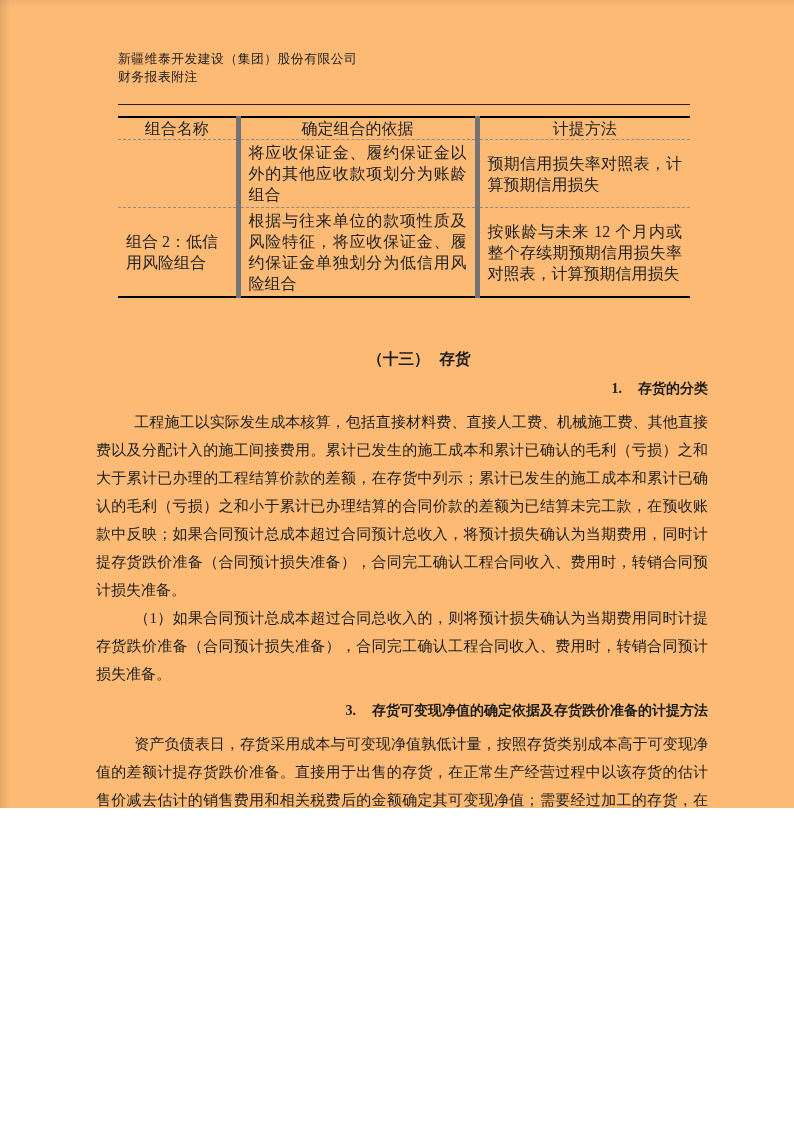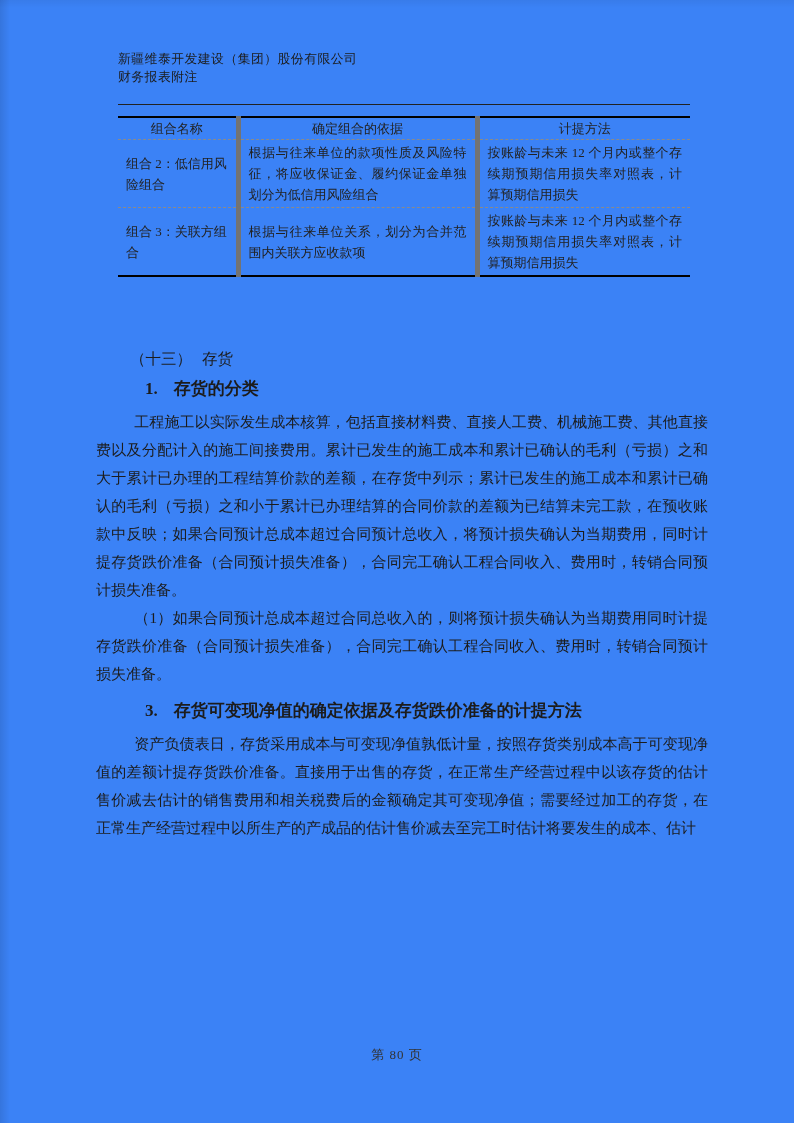--- a/index.html
+++ b/index.html
@@ -5,22 +5,22 @@
   html, body {
     margin: 0;
     padding: 0;
     background: #ffffff;
     font-family: "Liberation Serif", "DejaVu Serif", serif;
     color: #1c1c1c;
   }
   .page {
     position: relative;
     width: 794px;
-    height: 1123px;
-    background: #3b82f6;
+    height: 808px;
+    background: #fdba74;
     overflow: hidden;
   }
   
   .page::before {
     content: "";
     position: absolute;
     left: 0; top: 0; bottom: 0;
     width: 10px;
     background: linear-gradient(to right, rgba(0,0,0,0.10), rgba(0,0,0,0));
     pointer-events: none;
@@ -53,21 +53,21 @@
   }
 
   
   table.portfolio-table {
     position: absolute;
     left: 118px;
     top: 116px;
     width: 572px;
     border-collapse: collapse;
     table-layout: fixed;
-    font-size: 13px;
+    font-size: 16px;
     line-height: 21px;
     border-top: 2.5px solid #000;
     border-bottom: 2.5px solid #000;
     color: #222;
   }
   table.portfolio-table col.c1 { width: 120px; }
   table.portfolio-table col.c2 { width: 239px; }
   table.portfolio-table col.c3 { width: 213px; }
   table.portfolio-table td {
     padding: 2px 8px;
@@ -94,31 +94,31 @@
     left: 96px;
     top: 348px;
     width: 612px;
     font-size: 15px;
     line-height: 28px;
     text-align: justify;
   }
   .sec-heading {
     margin: 0 0 8px 34px;
     font-size: 15.5px;
-    font-weight: 400;
+    font-weight: 700;
     line-height: 22px;
-    text-align: left;
+    text-align: center;
   }
   .sec-heading .sec-num { margin-right: 10px; }
   .sub-heading {
     margin: 22px 0 8px 49px;
-    font-size: 17px;
+    font-size: 14px;
     font-weight: 700;
     line-height: 22px;
-    text-align: left;
+    text-align: right;
   }
   .sub-heading.first { margin-top: 8px; }
   .sub-heading .sub-num { margin-right: 16px; }
   .content p {
     margin: 0;
     text-indent: 2.55em;
   }
 
   
   .doc-footer {
@@ -148,28 +148,28 @@
         <col class="c1">
         <col class="c2">
         <col class="c3">
       </colgroup>
     <tbody>
       <tr class="hdr">
         <td>组合名称</td>
         <td>确定组合的依据</td>
         <td>计提方法</td>
       </tr>
+      <tr class="body-row r1">
+        <td class="cell-name"></td>
+        <td class="cell-basis">将应收保证金、履约保证金以外的其他应收款项划分为账龄组合</td>
+        <td class="cell-method">预期信用损失率对照表，计算预期信用损失</td>
+      </tr>
       <tr class="body-row r2">
         <td class="cell-name">组合 2：低信用风险组合</td>
         <td class="cell-basis">根据与往来单位的款项性质及风险特征，将应收保证金、履约保证金单独划分为低信用风险组合</td>
-        <td class="cell-method">按账龄与未来 12 个月内或整个存续期预期信用损失率对照表，计算预期信用损失</td>
-      </tr>
-      <tr class="body-row r3">
-        <td class="cell-name">组合 3：关联方组合</td>
-        <td class="cell-basis">根据与往来单位关系，划分为合并范围内关联方应收款项</td>
         <td class="cell-method">按账龄与未来 12 个月内或整个存续期预期信用损失率对照表，计算预期信用损失</td>
       </tr>
     </tbody>
   </table>
 
   <div class="content">
 
     <div class="sec-heading">
       <span class="sec-num">（十三）</span><span>存货</span>
     </div>

